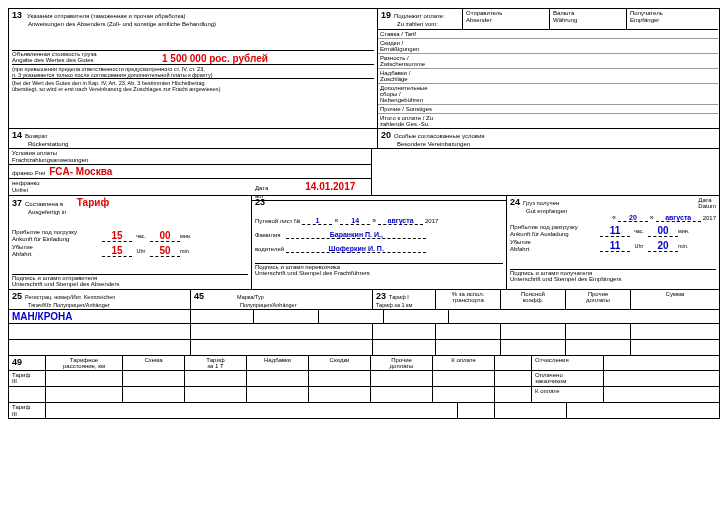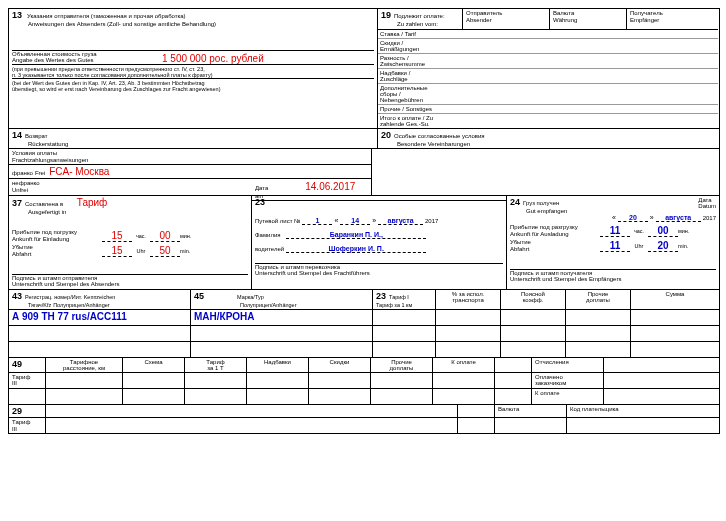--- a/index.html
+++ b/index.html
@@ -1,21 +1,21 @@
 <!DOCTYPE html>
 <html><head>
 <meta charset="utf-8">
 <style>
 body{margin:0;padding:8px;font-family:Arial,sans-serif;font-size:7px;color:#000;background:#fff}
 .form{width:710px;border:1px solid #000;position:relative}
 .row{display:flex;border-bottom:1px solid #000}
 .cell{border-right:1px solid #000;padding:1px 3px;position:relative}
 .cell:last-child{border-right:none}
 .num{font-weight:bold;font-size:9px;display:inline-block;margin-right:3px}
-.red{color:#d00;font-weight:normal}
+.red{color:#d00;font-weight:bold}
 .blue{color:#00c;font-weight:bold}
 .sm{font-size:6px;line-height:1.1}
 .mini{font-size:5.5px;line-height:1.1}
 .val{font-size:10px}
 .payrow{display:flex;border-bottom:1px solid #999}
 .paylbl{width:55px;font-size:6px;padding:1px 2px}
 .dline{border-bottom:1px dashed #000;display:inline-block;min-width:30px;text-align:center}
 .hdrsm{font-size:6px;text-align:center}
 </style>
 </head>
@@ -105,21 +105,21 @@
      <div class="sm" style="width:90px"><span>Убытие</span><br><span>Abfahrt</span></div>
      <span class="red val dline">15</span>
      <span class="mini" style="width:18px;text-align:center">Uhr</span>
      <span class="red val dline">50</span>
      <span class="mini">min.</span>
    </div>
    <div style="height:16px"></div>
    <div class="sm" style="border-top:1px solid #000"><span>Подпись и штамп отправителя</span><br><span>Unterschrift und Stempel des Absenders</span></div>
  </div>
  <div class="cell" style="width:248px">
-   <div style="position:absolute;top:-16px;left:0;right:0;border-bottom:1px solid #000;padding:1px 3px"><span class="sm">Дата</span>&nbsp;&nbsp;&nbsp;&nbsp;&nbsp;&nbsp;&nbsp;&nbsp;&nbsp;&nbsp;&nbsp;&nbsp;&nbsp;&nbsp;&nbsp;&nbsp;&nbsp;&nbsp;&nbsp;<span class="red val">14.06.2017</span><br><span class="sm">am</span></div>
+   <div style="position:absolute;top:-16px;left:0;right:0;border-bottom:1px solid #000;padding:1px 3px"><span class="sm">Дата</span>&nbsp;&nbsp;&nbsp;&nbsp;&nbsp;&nbsp;&nbsp;&nbsp;&nbsp;&nbsp;&nbsp;&nbsp;&nbsp;&nbsp;&nbsp;&nbsp;&nbsp;&nbsp;&nbsp;<span class="red val">14.01.2017</span><br><span class="sm">am</span></div>
    <span class="num">23</span>
    <div style="height:10px"></div>
    <div><span class="sm">Путевой лист №</span> <span class="blue dline">1</span> « <span class="blue dline">14</span> » <span class="blue dline" style="min-width:45px">августа</span> <span class="sm">2017</span></div>
    <div style="margin-top:6px"><span class="sm">Фамилия</span>&nbsp;&nbsp;&nbsp;<span class="blue dline" style="min-width:140px">Баранкин П. И.,</span></div>
    <div style="margin-top:6px"><span class="sm">водителей</span>&nbsp;<span class="blue dline" style="min-width:140px">Шоферкин И. П.</span></div>
    <div style="height:10px"></div>
    <div class="sm" style="border-top:1px solid #000"><span>Подпись и штамп перевозчика</span><br><span>Unterschrift und Stempel des Frachtführers</span></div>
  </div>
  <div class="cell" style="flex:1">
    <div><span class="num">24</span><span class="sm">Груз получен</span><span style="float:right" class="sm"><span>Дата</span><br><span>Datum</span></span><br><span class="sm" style="margin-left:16px">Gut empfangen</span></div>
@@ -137,30 +137,29 @@
      <span class="mini" style="width:18px;text-align:center">Uhr</span>
      <span class="blue val dline">20</span>
      <span class="mini">min.</span>
    </div>
    <div style="height:16px"></div>
    <div class="sm" style="border-top:1px solid #000"><span>Подпись и штамп получателя</span><br><span>Unterschrift und Stempel des Empfängers</span></div>
  </div>
 </div>
 
 <div class="row">
- <div class="cell" style="width:175px"><span class="num">43</span><span class="mini">Регистрац. номер/Иит. Keппzeichen</span><br><span class="mini" style="margin-left:16px">Тягач/Kfz</span> <span class="mini">Полуприцеп/Anhänger</span></div>
+ <div class="cell" style="width:175px"><span class="num">25</span><span class="mini">Регистрац. номер/Иит. Keппzeichen</span><br><span class="mini" style="margin-left:16px">Тягач/Kfz</span> <span class="mini">Полуприцеп/Anhänger</span></div>
  <div class="cell" style="width:175px"><span class="num">45</span><span class="mini" style="margin-left:30px">Марка/Тур</span><br><span class="mini" style="margin-left:46px">Полуприцеп/Anhänger</span></div>
  <div class="cell" style="width:56px"><span class="num">23</span><span class="mini">Тариф I</span><br><span class="mini">Тариф за 1 км</span></div>
  <div class="cell hdrsm" style="width:58px"><span>% за испол.</span><br><span>транспорта</span></div>
  <div class="cell hdrsm" style="width:58px"><span>Поясной</span><br><span>коэфф.</span></div>
  <div class="cell hdrsm" style="width:58px"><span>Прочие</span><br><span>доплаты</span></div>
  <div class="cell hdrsm" style="flex:1"><span>Сумма</span></div>
 </div>
 <div class="row">
- <div class="cell blue val" style="width:175px;height:13px">А 909 ТН 77 rus/АСС111</div>
  <div class="cell blue val" style="width:175px">МАН/КРОНА</div>
  <div class="cell" style="width:56px"></div>
       <div class="cell" style="width:58px"></div>
       <div class="cell" style="width:58px"></div>
       <div class="cell" style="width:58px"></div>
       <div class="cell" style="flex:1"></div>
 </div>
 <div class="row">
       <div class="cell" style="width:175px;height:13px"></div>
       <div class="cell" style="width:175px"></div>
@@ -213,27 +212,20 @@
       <div class="cell" style="width:55px"></div>
       <div class="cell" style="width:55px"></div>
       <div class="cell" style="width:55px"></div>
       <div class="cell" style="width:55px"></div>
       <div class="cell" style="width:55px"></div>
  <div class="cell" style="width:30px"></div>
  <div class="cell sm" style="width:65px"><span>К оплате</span></div>
  <div class="cell" style="flex:1"></div>
 </div>
 
-<div class="row">
- <div class="cell" style="width:30px"><span class="num">29</span></div>
- <div class="cell" style="width:405px"></div>
- <div class="cell" style="width:30px"></div>
- <div class="cell sm" style="width:65px"><span>Валюта</span></div>
- <div class="cell sm" style="flex:1"><span>Код плательщика</span></div>
-</div>
 <div class="row" style="border-bottom:none">
  <div class="cell sm" style="width:30px"><span>Тариф</span><br><span>III</span></div>
  <div class="cell" style="width:405px"></div>
  <div class="cell" style="width:30px"></div>
  <div class="cell" style="width:65px"></div>
  <div class="cell" style="flex:1"></div>
 </div>
 
 </div>
 

